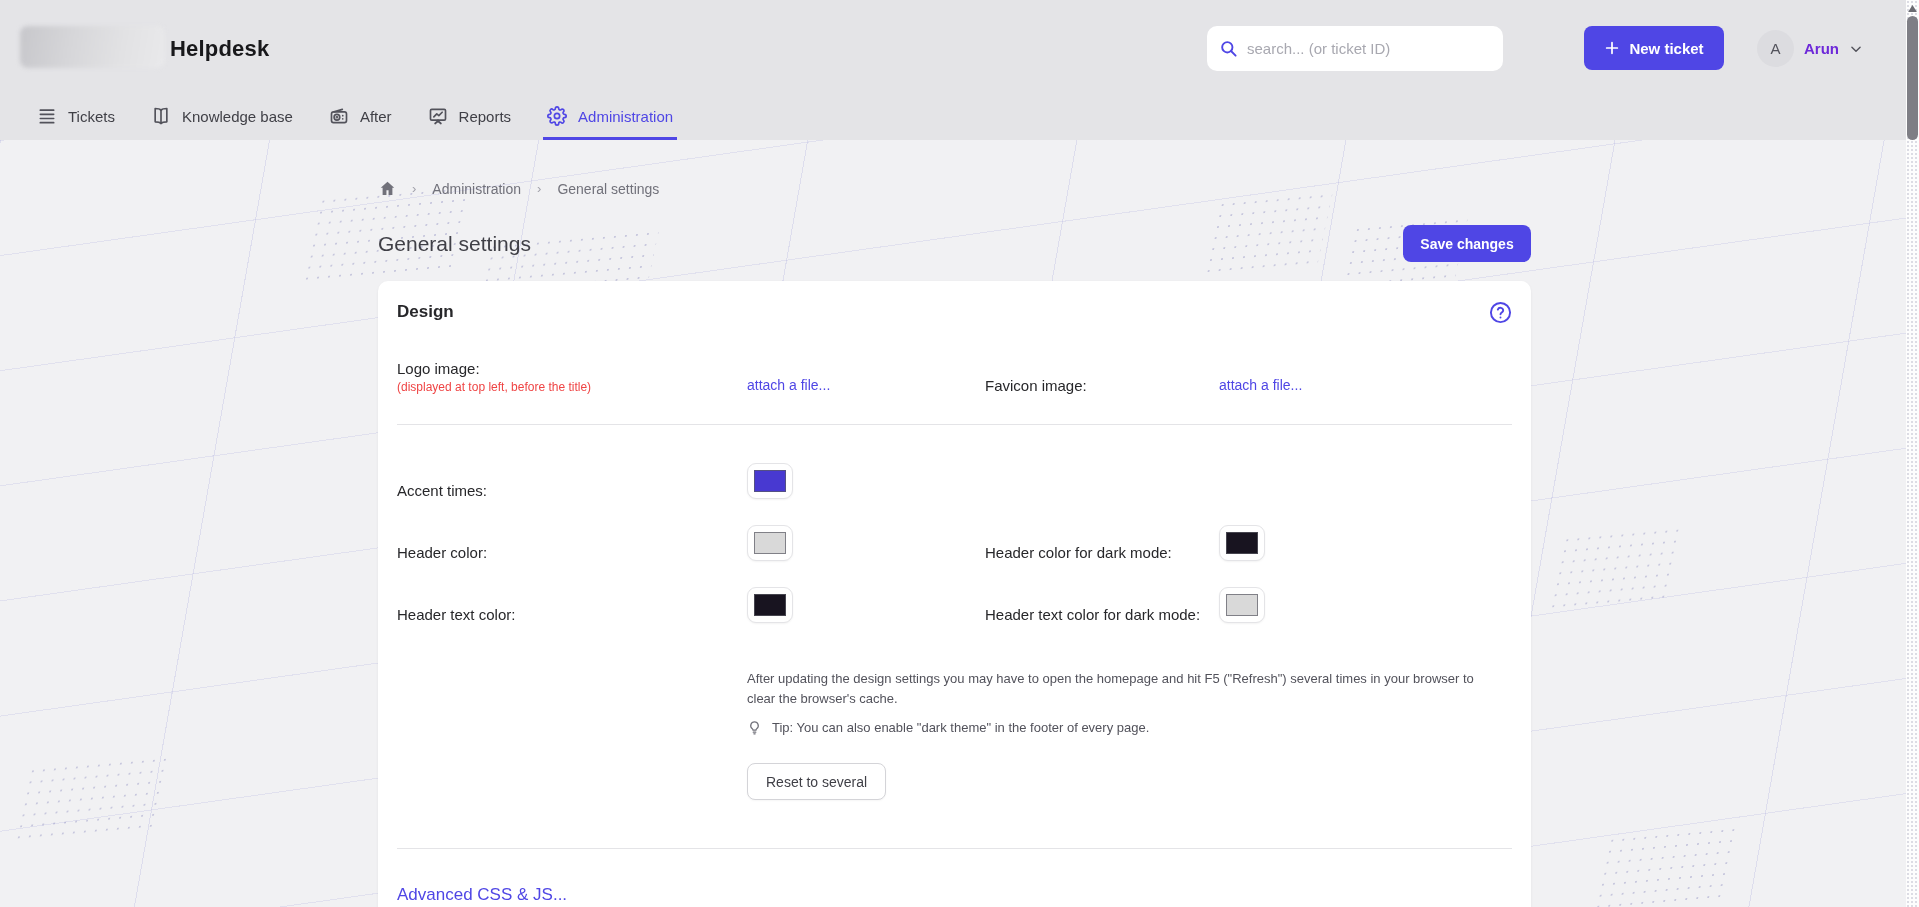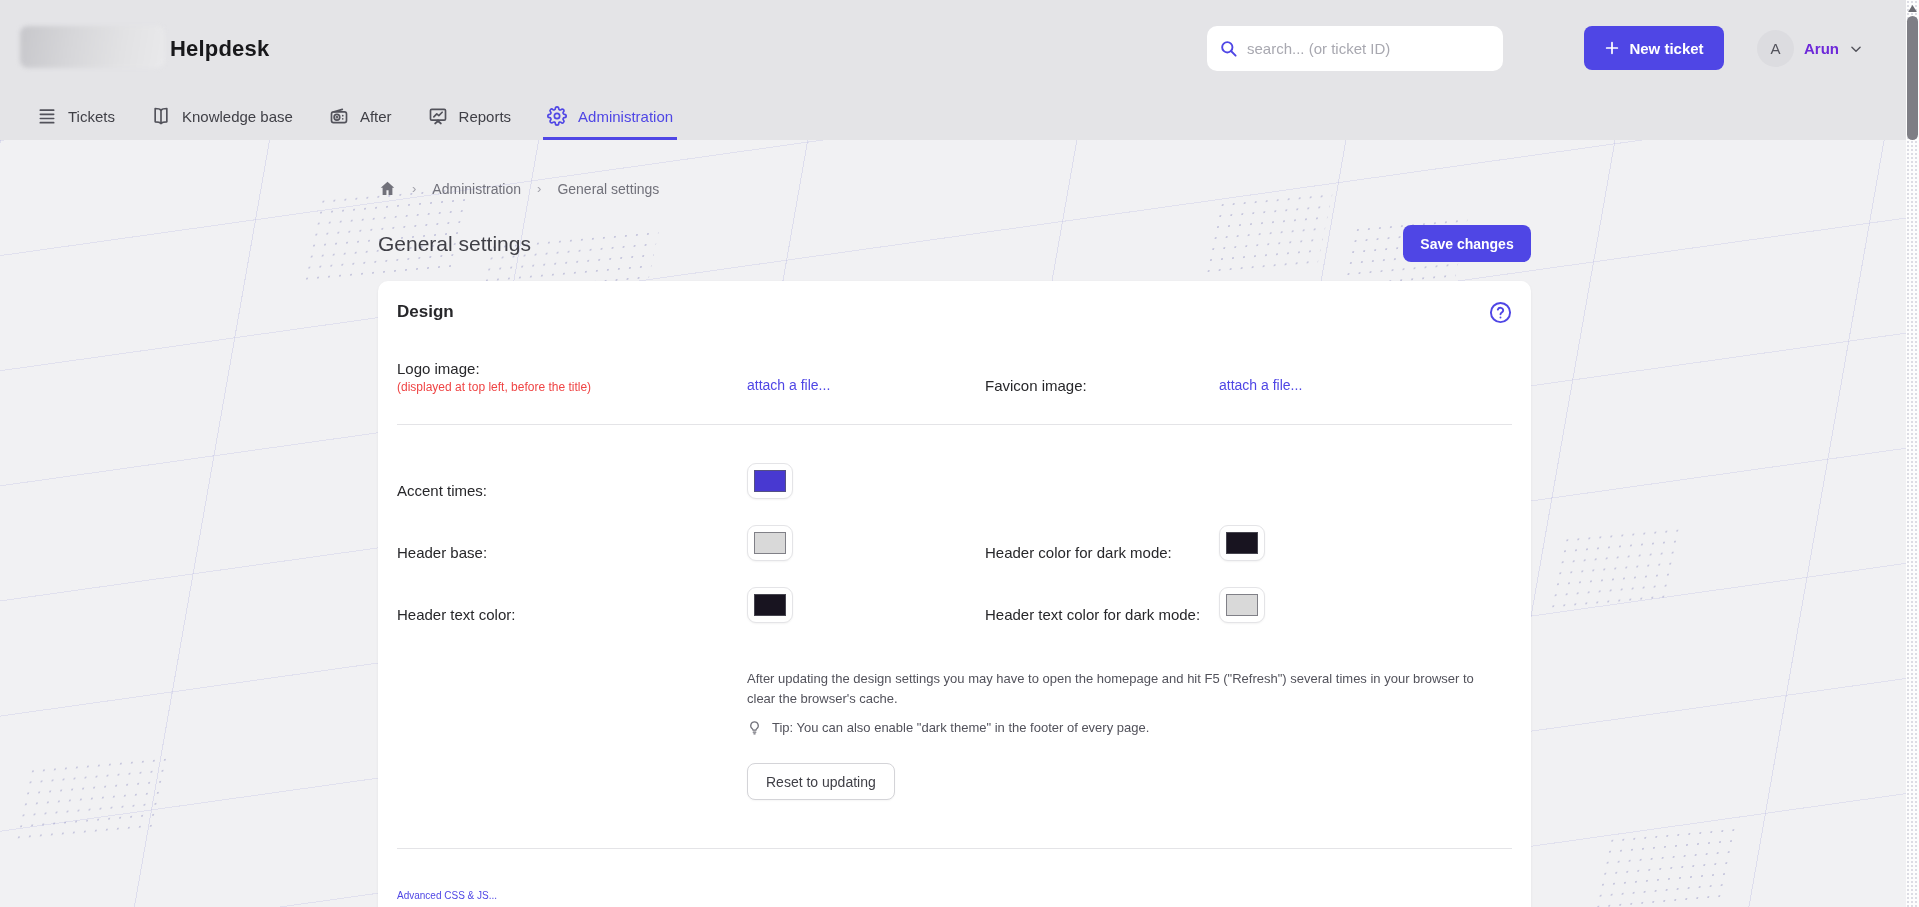--- a/index.html
+++ b/index.html
@@ -301,21 +301,21 @@
     <div class="fl-label">Accent times:</div>
     <div class="fl-ctrl">
       <div class="swatch-btn">
         <div class="swatch-fill" style="background-color: rgb(72, 57, 209);"></div>
       </div>
     </div>
   </div>
 
   
   <div class="frow" style="margin-top:26px;">
-    <div class="fl-label">Header base:</div>
+    <div class="fl-label">Header color:</div>
     <div class="fl-ctrl">
       <div class="swatch-btn">
         <div class="swatch-fill" style="background-color: rgb(217, 217, 217);"></div>
       </div>
     </div>
     <div class="fr-label">Header color for dark mode:</div>
     <div>
       <div class="swatch-btn">
         <div class="swatch-fill" style="background-color: rgb(24, 20, 32);"></div>
       </div>
@@ -344,26 +344,26 @@
     <span class="bulb">
       <svg width="15" height="15" viewBox="0 0 24 24" fill="none" stroke="currentColor" stroke-width="2" stroke-linecap="round">
         <path d="M12 3a6 6 0 0 0-3.5 10.9c.8.6 1.2 1.5 1.2 2.4h4.6c0-.9.4-1.8 1.2-2.4A6 6 0 0 0 12 3z"></path>
         <line x1="10" y1="19.5" x2="14" y2="19.5"></line>
           <line x1="11" y1="22" x2="13" y2="22"></line>
       </svg>
     </span>
     <span>Tip: You can also enable "dark theme" in the footer of every page.</span>
   </div>
 
-  <button class="reset-btn">Reset to updating</button>
+  <button class="reset-btn">Reset to several</button>
 
   <hr class="divider" style="margin-top:48px;">
 
   <div style="margin-top:36px;">
-    <a class="link" style="font-size:10px;">Advanced CSS &amp; JS...</a>
+    <a class="link" style="font-size:17px;">Advanced CSS &amp; JS...</a>
   </div>
 </div>
 
 <div class="scrollbar">
   <div class="sb-up">
     <svg width="9" height="7" viewBox="0 0 10 8" fill="#6b6b72">
         <path d="M5 0 10 8H0z"></path>
       </svg>
   </div>
   <div class="sb-thumb"></div>

